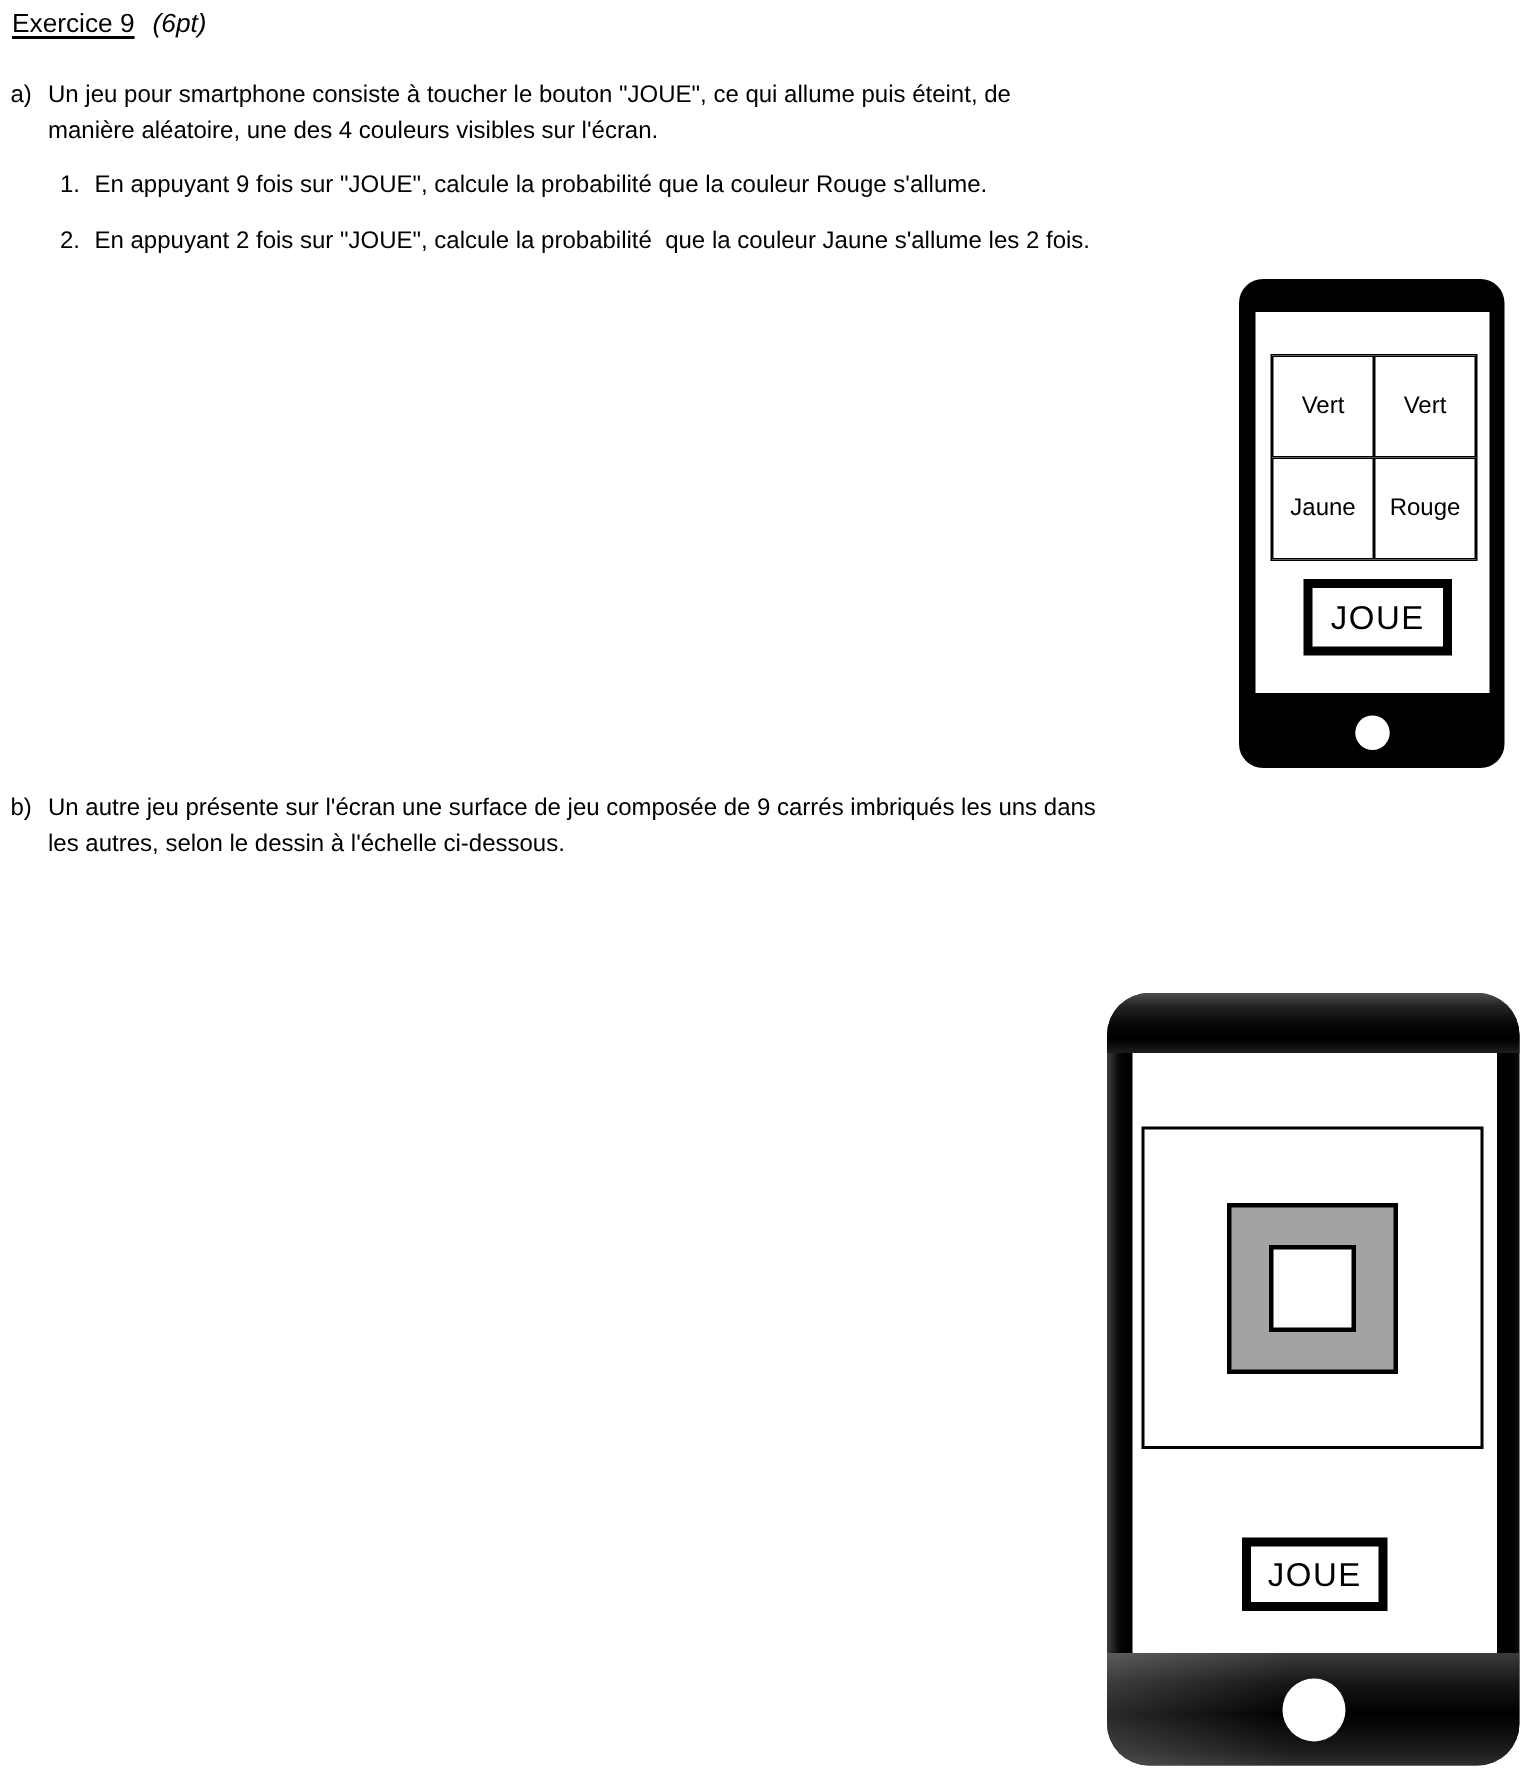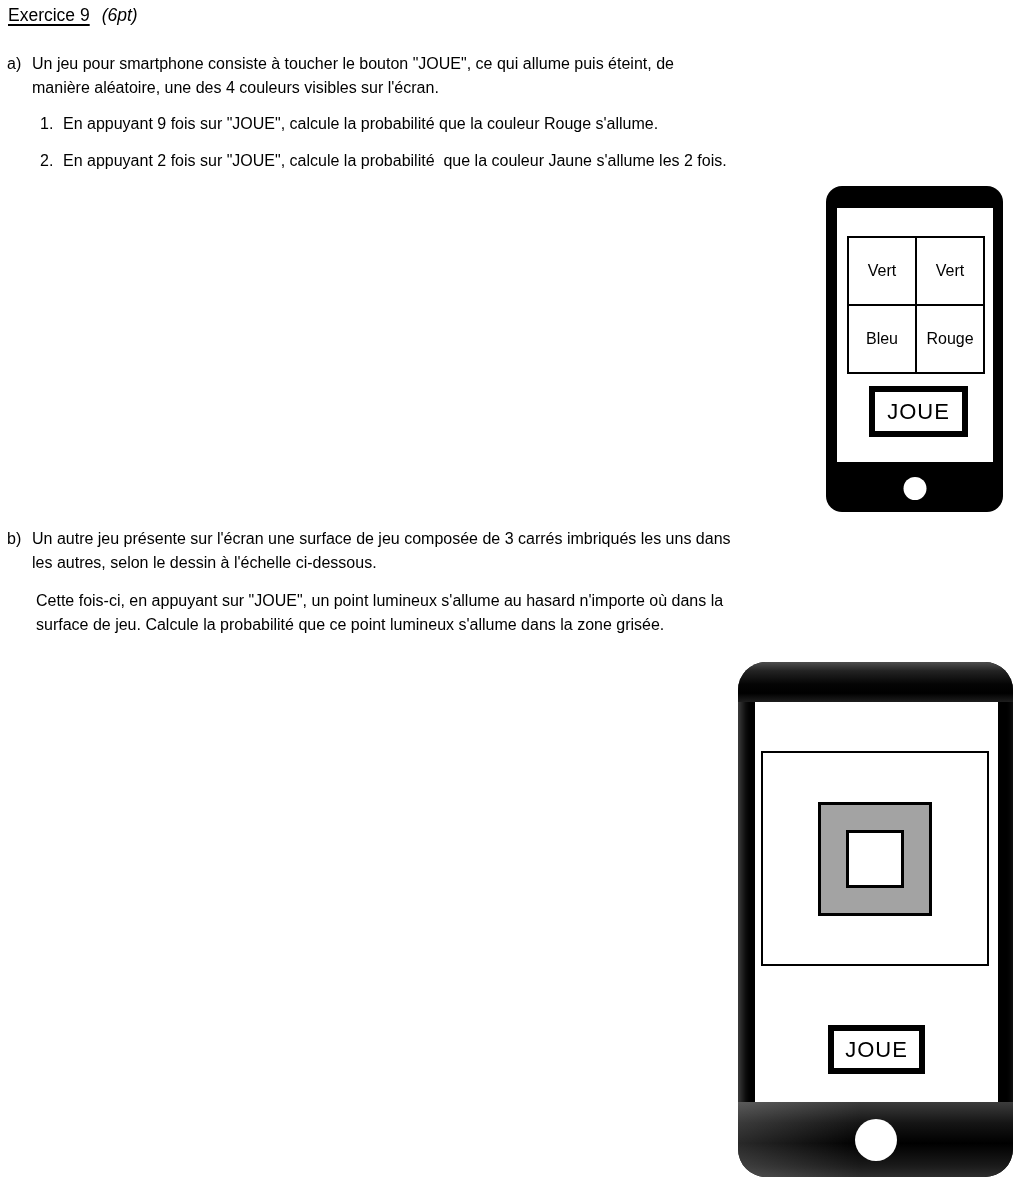--- a/index.html
+++ b/index.html
@@ -83,35 +83,31 @@
     <div class="ptext">En appuyant 9 fois sur "JOUE", calcule la probabilité que la couleur Rouge s'allume.</div>
   </div>
 
   <div class="para" style="left:40px;top:149px;">
     <span class="itemmarker">2.</span>
     <div class="ptext">En appuyant 2 fois sur "JOUE", calcule la probabilité  que la couleur Jaune s'allume les 2 fois.</div>
   </div>
 
   <div class="para" style="left:7px;top:527px;">
     <span class="marker">b)</span>
-    <div class="ptext">Un autre jeu présente sur l'écran une surface de jeu composée de 3 carrés imbriqués les uns dans
+    <div class="ptext">Un autre jeu présente sur l'écran une surface de jeu composée de 9 carrés imbriqués les uns dans
 les autres, selon le dessin à l'échelle ci-dessous.</div>
   </div>
 
-  <div class="para" style="left:36px;top:589px;">
-    <div class="ptext">Cette fois-ci, en appuyant sur "JOUE", un point lumineux s'allume au hasard n'importe où dans la
-surface de jeu. Calcule la probabilité que ce point lumineux s'allume dans la zone grisée.</div>
-  </div>
 
   <div class="phone1">
     <div class="screen1">
       <div class="grid">
         <div class="cell">Vert</div>
         <div class="cell">Vert</div>
-        <div class="cell">Bleu</div>
+        <div class="cell">Jaune</div>
         <div class="cell">Rouge</div>
       </div>
       <div class="joue1">JOUE</div>
     </div>
     <div class="home1"></div>
   </div>
 
   <div class="phone2">
     <div class="cap-top"></div>
     <div class="screen2">

